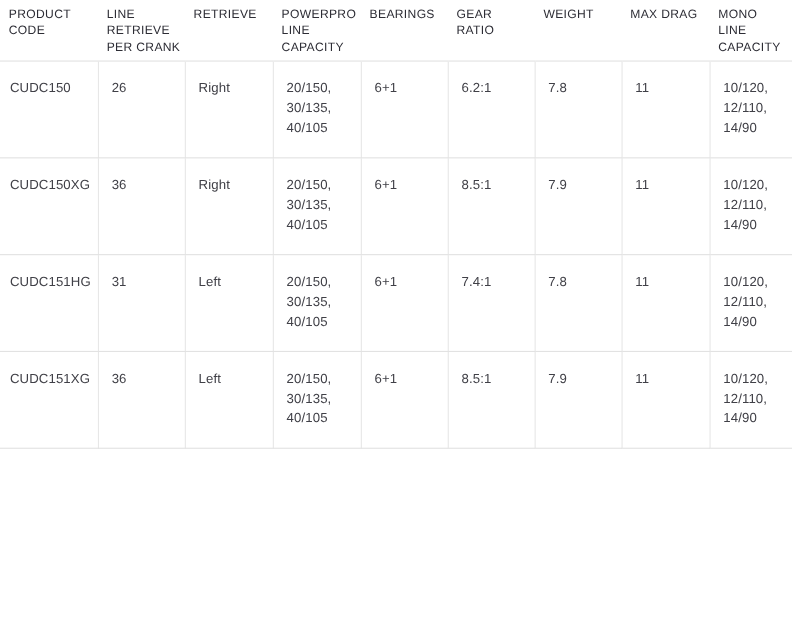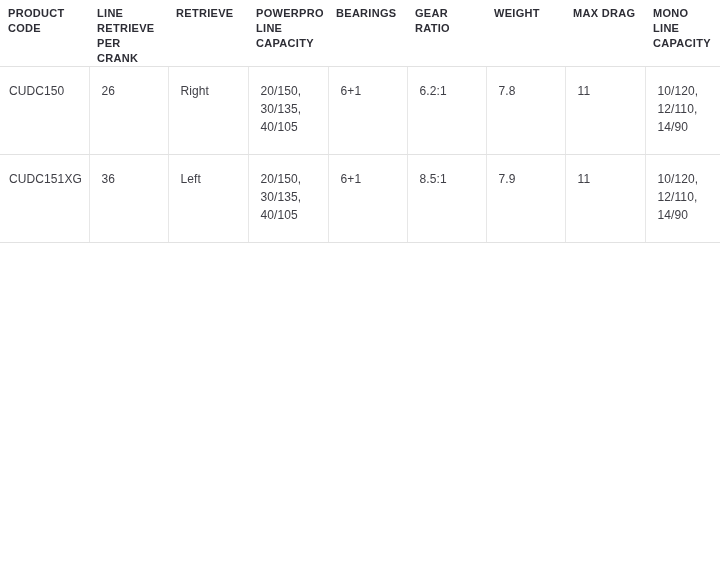--- a/index.html
+++ b/index.html
@@ -28,21 +28,21 @@
   col.c7 { width: 80px; }
   col.c8 { width: 75px; }
   th {
     box-sizing: border-box;
     height: 55px;
     padding: 6px 4px 0 8px;
     text-align: left;
     vertical-align: top;
     font-size: 11px;
     line-height: 15px;
-    font-weight: 700;
+    font-weight: 400;
     letter-spacing: 0.3px;
     color: #2d2d35;
     text-transform: uppercase;
     white-space: pre-line;
     border-bottom: 1px solid #e2e2e2;
     background: #ffffff;
   }
   td {
     box-sizing: border-box;
     height: 88px;
@@ -106,20 +106,50 @@
 40/105</td>
     <td>6+1</td>
     <td>6.2:1</td>
     <td>7.8</td>
     <td>11</td>
     <td>10/120,
 12/110,
 14/90</td>
   </tr>
       <tr>
+    <td>CUDC150XG</td>
+    <td>36</td>
+    <td>Right</td>
+    <td>20/150,
+30/135,
+40/105</td>
+    <td>6+1</td>
+    <td>8.5:1</td>
+    <td>7.9</td>
+    <td>11</td>
+    <td>10/120,
+12/110,
+14/90</td>
+  </tr>
+      <tr>
+    <td>CUDC151HG</td>
+    <td>31</td>
+    <td>Left</td>
+    <td>20/150,
+30/135,
+40/105</td>
+    <td>6+1</td>
+    <td>7.4:1</td>
+    <td>7.8</td>
+    <td>11</td>
+    <td>10/120,
+12/110,
+14/90</td>
+  </tr>
+      <tr>
     <td>CUDC151XG</td>
     <td>36</td>
     <td>Left</td>
     <td>20/150,
 30/135,
 40/105</td>
     <td>6+1</td>
     <td>8.5:1</td>
     <td>7.9</td>
     <td>11</td>

